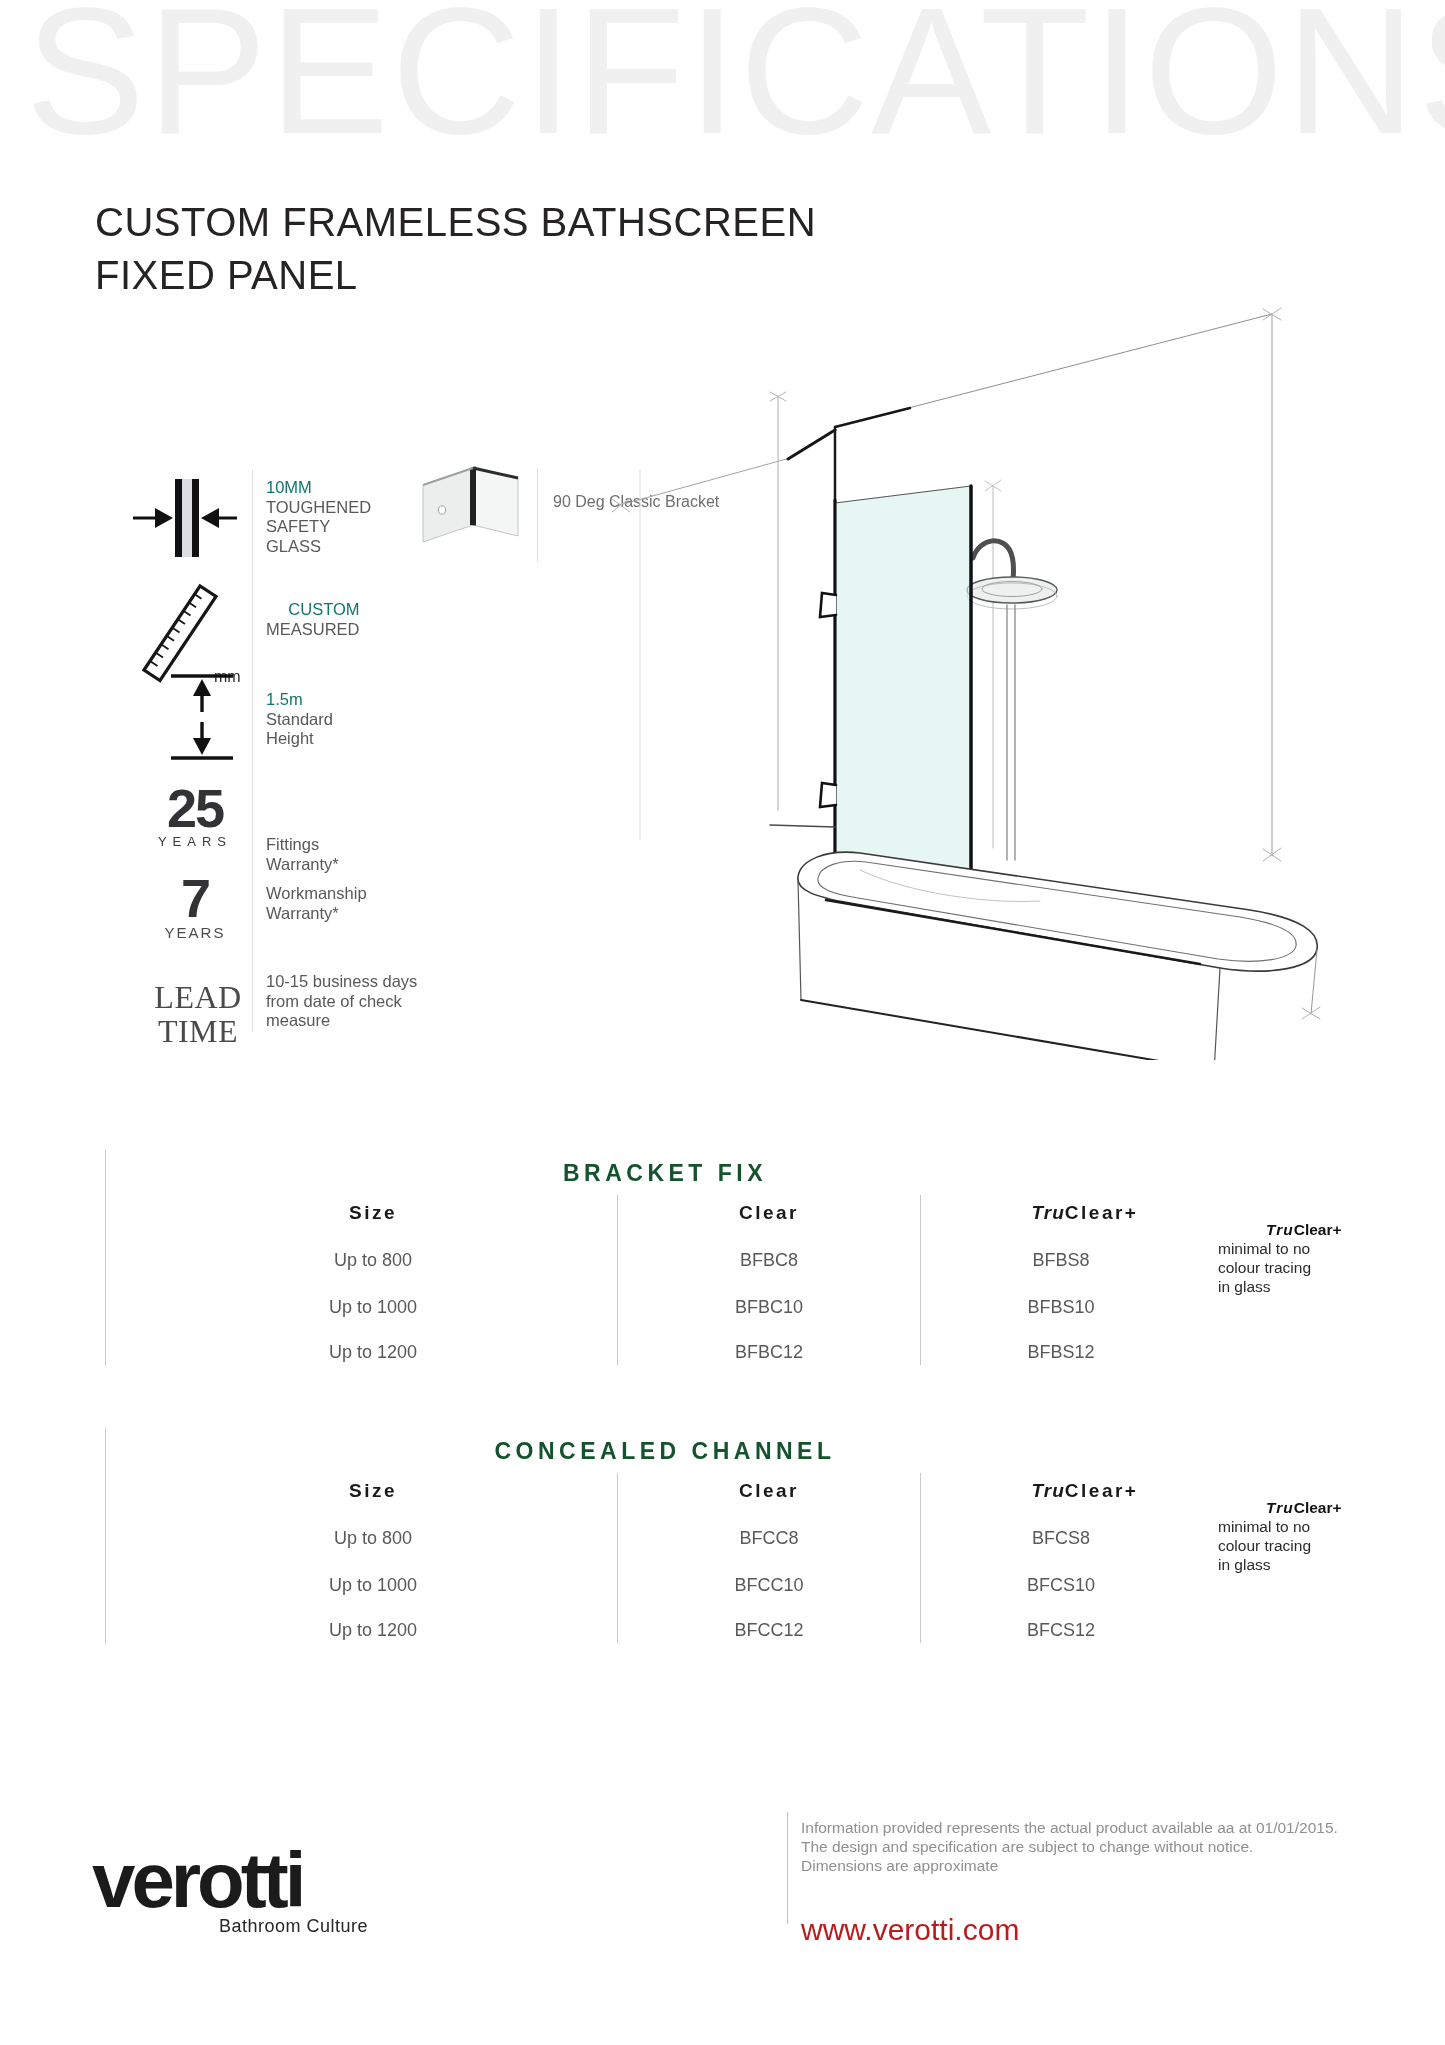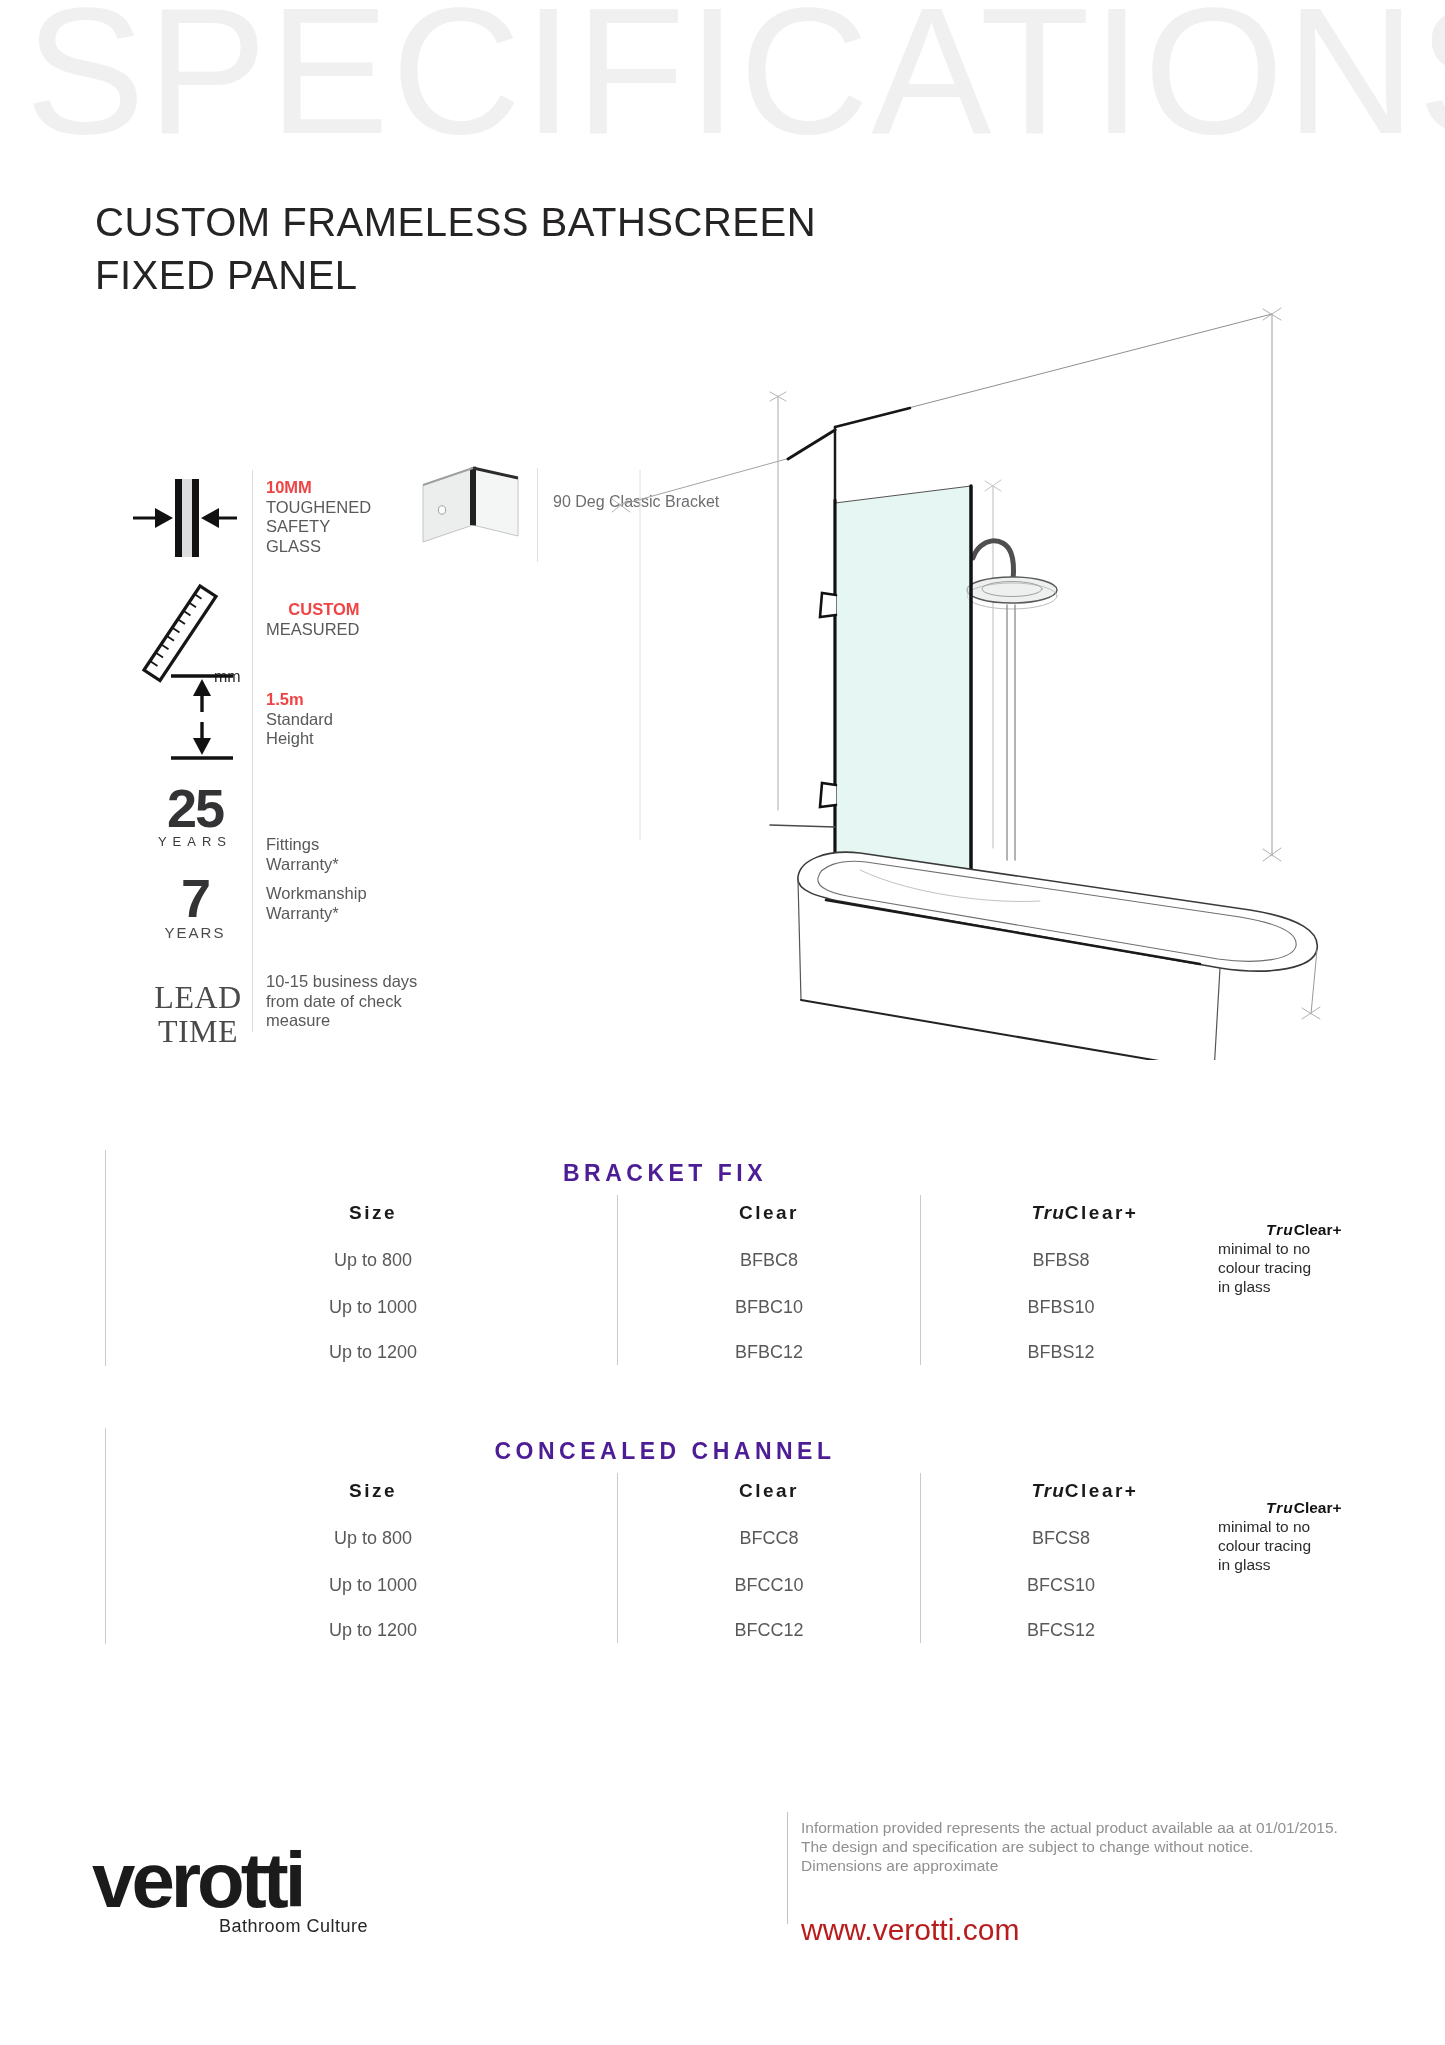--- a/index.html
+++ b/index.html
@@ -11,36 +11,36 @@
   .watermark{position:absolute;top:-26px;left:25px;width:1600px;font-size:180px;line-height:1.08;
     color:#f0f0f1;letter-spacing:2px;white-space:nowrap;font-weight:normal;}
 
   
   .page-title{position:absolute;left:95px;top:196px;font-size:40px;line-height:53px;
     color:#262324;letter-spacing:0.5px;}
 
   
   .feat-divider{position:absolute;left:252px;top:470px;width:1px;height:562px;background:#dcdcdd;}
   .feature-label{position:absolute;left:266px;font-size:16.5px;line-height:19.5px;color:#58595b;}
-  .feature-label .b{font-weight:bold;color:#ef4444;}
+  .feature-label .b{font-weight:normal;color:#0f766e;}
   .badge{position:absolute;width:110px;text-align:center;color:#3a3a3c;}
   .badge .num{font-size:54px;font-weight:bold;letter-spacing:-2px;line-height:52px;color:#333335;}
   .badge .yrs25{font-size:13px;letter-spacing:6px;margin-top:0;color:#3a3a3c;}
   .badge .yrs7{font-size:15px;letter-spacing:2px;margin-top:0;color:#4a4a4c;}
   .leadtime{position:absolute;width:120px;text-align:center;font-size:32px;line-height:34px;
     color:#4a4a4c;letter-spacing:0.5px;font-family:Liberation Serif, serif;}
 
   
   .bracket-divider{position:absolute;left:537px;top:468px;width:1px;height:94px;background:#e0e0e0;}
   .bracket-label{position:absolute;left:553px;top:493px;font-size:16px;color:#6d6e71;}
 
   
   .spec-table{position:absolute;left:0;top:0;width:1445px;height:230px;}
   .tbl-title{position:absolute;left:250px;top:0;width:830px;text-align:center;font-size:23px;
-    font-weight:bold;letter-spacing:4.5px;color:#4c1d95;}
+    font-weight:bold;letter-spacing:4.5px;color:#14532d;}
   .tbl-leftline{position:absolute;left:105px;top:-10px;width:1px;height:216px;background:#c9cacb;}
   .tbl-div1{position:absolute;left:617px;top:35px;width:1px;height:170px;background:#c9cacb;}
   .tbl-div2{position:absolute;left:920px;top:35px;width:1px;height:170px;background:#c9cacb;}
   .col-size{left:203px;width:340px;}
   .col-clear{left:644px;width:250px;}
   .col-tru{left:950px;width:222px;}
   .hdr{position:absolute;top:42px;text-align:center;font-size:19px;font-weight:bold;
     letter-spacing:2.5px;color:#1a1a1a;}
   .hdr .tru-i,.note .tru-i{font-style:italic;font-weight:bold;letter-spacing:1px;margin-left:48px;}
   .cell{position:absolute;text-align:center;font-size:18px;color:#59595b;}

